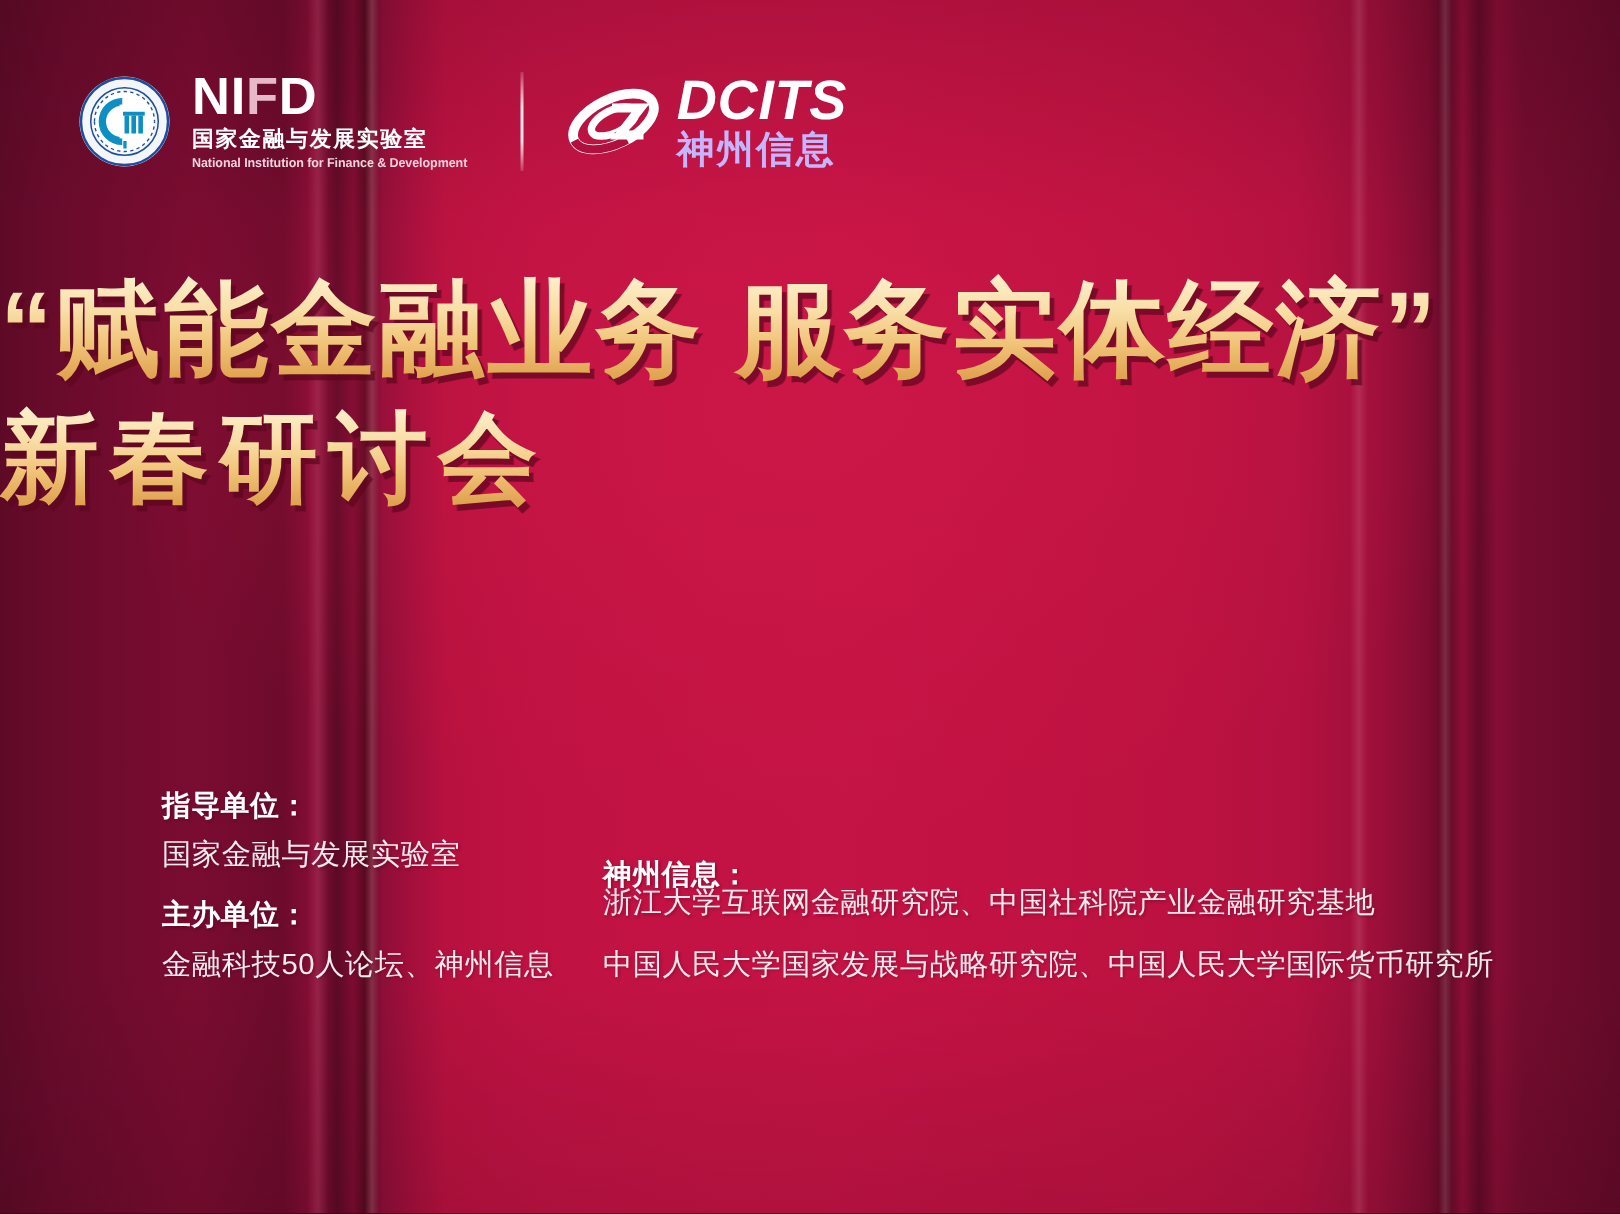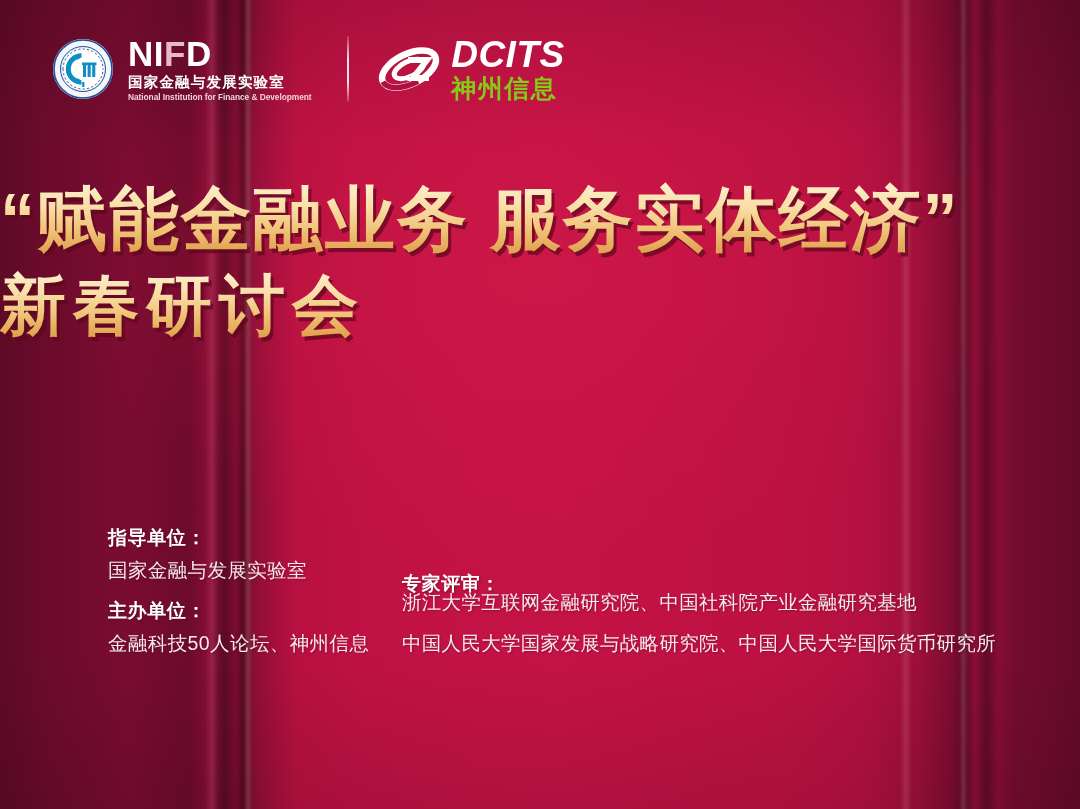--- a/index.html
+++ b/index.html
@@ -72,21 +72,21 @@
     background: linear-gradient(90deg, rgba(0,0,0,0) 0%, rgba(255,180,198,0.16) 50%, rgba(0,0,0,0) 100%); }
   .streak-d { left: 959px; width: 9px;
     background: linear-gradient(90deg, rgba(0,0,0,0) 0%, rgba(255,190,205,0.18) 50%, rgba(0,0,0,0) 100%); }
 
   
   .logo-bar {
     position: absolute;
     top: 36px;
     left: 52px;
     display: flex;
-    align-items: flex-start;
+    align-items: flex-end;
     height: 78px;
   }
   .nifd-block { display: flex; align-items: center; }
   .nifd-emblem { width: 62px; height: 62px; flex: 0 0 62px; }
   .nifd-words { margin-left: 14px; }
   .nifd-acronym {
     font-size: 35px;
     font-weight: bold;
     color: #ffffff;
     letter-spacing: 0.5px;
@@ -125,21 +125,21 @@
     font-size: 37px;
     font-weight: bold;
     font-style: italic;
     color: #ffffff;
     letter-spacing: 0.5px;
     line-height: 1;
   }
   .dcits-cn {
     font-size: 25px;
     font-weight: bold;
-    color: #84cc16;
+    color: #c4b5fd;
     letter-spacing: 1.5px;
     line-height: 1.1;
     margin-top: 2px;
   }
 
   
   .headline-wrap {
     position: absolute;
     top: 182px;
     left: 0;
@@ -297,19 +297,19 @@
 
     <div class="credit-col-left">
       <div class="credit-label">指导单位：</div>
       <div class="credit-value">国家金融与发展实验室</div>
       <div class="credit-gap"></div>
       <div class="credit-label">主办单位：</div>
       <div class="credit-value">金融科技50人论坛、神州信息</div>
     </div>
 
     <div class="credit-col-right">
-      <div class="credit-label">专家评审：</div>
+      <div class="credit-label">神州信息：</div>
       <div class="credit-line">浙江大学互联网金融研究院、中国社科院产业金融研究基地</div>
       <div class="credit-line support-first">中国人民大学国家发展与战略研究院、中国人民大学国际货币研究所</div>
     </div>
   </div>
 
 </div>
 
 </body></html>

